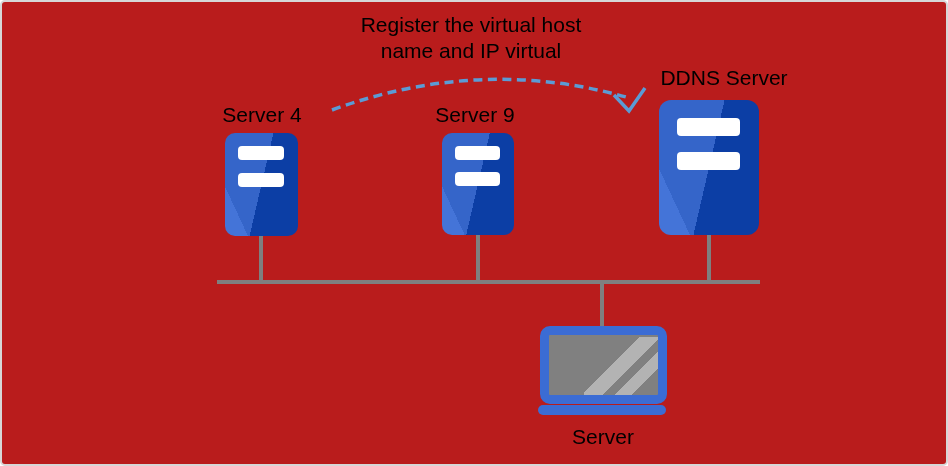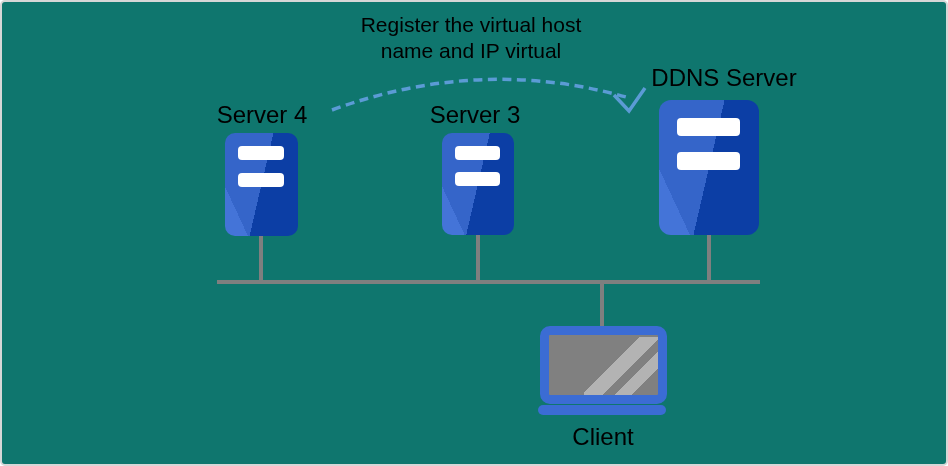--- a/index.html
+++ b/index.html
@@ -1,32 +1,32 @@
 <!DOCTYPE html>
 <html style="--server-light: #3565C9; --server-dark: #0C3EA5; --server-sheen: #4474D8; --laptop-blue: #3B6CD4; --screen-gray: #808080; --screen-glare: #B3B3B3; --line-gray: #7F7F7F; --arrow-blue: #5B9BD5;"><head>
 <meta charset="utf-8">
 <style>
   html,body{margin:0;padding:0;background:#fff;}
   .canvas{
     position:relative;
     width:948px;height:466px;
     box-sizing:border-box;
-    background:#0f766e;
+    background:#b91c1c;
     border:2px solid #d7d7d7;
     border-radius:5px;
     font-family:"Liberation Sans","DejaVu Sans",sans-serif;
     color:#000;
     overflow:hidden;
   }
   .annotation{
     position:absolute;left:329px;top:10px;width:280px;
     text-align:center;font-size:21px;line-height:26px;
   }
   .node-label{
-    position:absolute;width:160px;text-align:center;font-size:24px;line-height:24px;
+    position:absolute;width:160px;text-align:center;font-size:21px;line-height:24px;
   }
   .label-server1{left:180px;top:101px;}
   .label-server2{left:393px;top:101px;}
   .label-ddns{left:642px;top:64px;}
   .label-client{left:521px;top:423px;}
 
   .server-icon{
     position:absolute;border-radius:10px;
     background:
       linear-gradient(245deg, rgba(0,0,0,0) 81%, var(--server-sheen) 81%),
@@ -76,21 +76,21 @@
     <div>Register the virtual host</div>
     <div>name and IP virtual</div>
   </div>
 
   <svg class="arrow-svg" width="948" height="466" viewBox="0 0 948 466">
     <path d="M 330 108 Q 478 54 624 95" fill="none" stroke="var(--arrow-blue)" stroke-width="3.5" stroke-dasharray="9 5.5"></path>
     <polyline points="612,93 627,109 643,86" fill="none" stroke="var(--arrow-blue)" stroke-width="3.5"></polyline>
   </svg>
 
   <div class="node-label label-server1">Server 4</div>
-  <div class="node-label label-server2">Server 3</div>
+  <div class="node-label label-server2">Server 9</div>
   <div class="node-label label-ddns">DDNS Server</div>
 
   <div class="stub stub-s1"></div>
   <div class="stub stub-s2"></div>
   <div class="stub stub-ddns"></div>
   <div class="stub stub-client"></div>
   <div class="bus"></div>
 
   <div class="server-icon server-1">
     <div class="drive-bar b1"></div>
@@ -102,15 +102,15 @@
   </div>
   <div class="server-icon server-ddns">
     <div class="drive-bar b1"></div>
     <div class="drive-bar b2"></div>
   </div>
 
   <div class="laptop">
     <div class="glare"></div>
   </div>
   <div class="laptop-base"></div>
-  <div class="node-label label-client">Client</div>
+  <div class="node-label label-client">Server</div>
 
 </div>
 
 </body></html>

